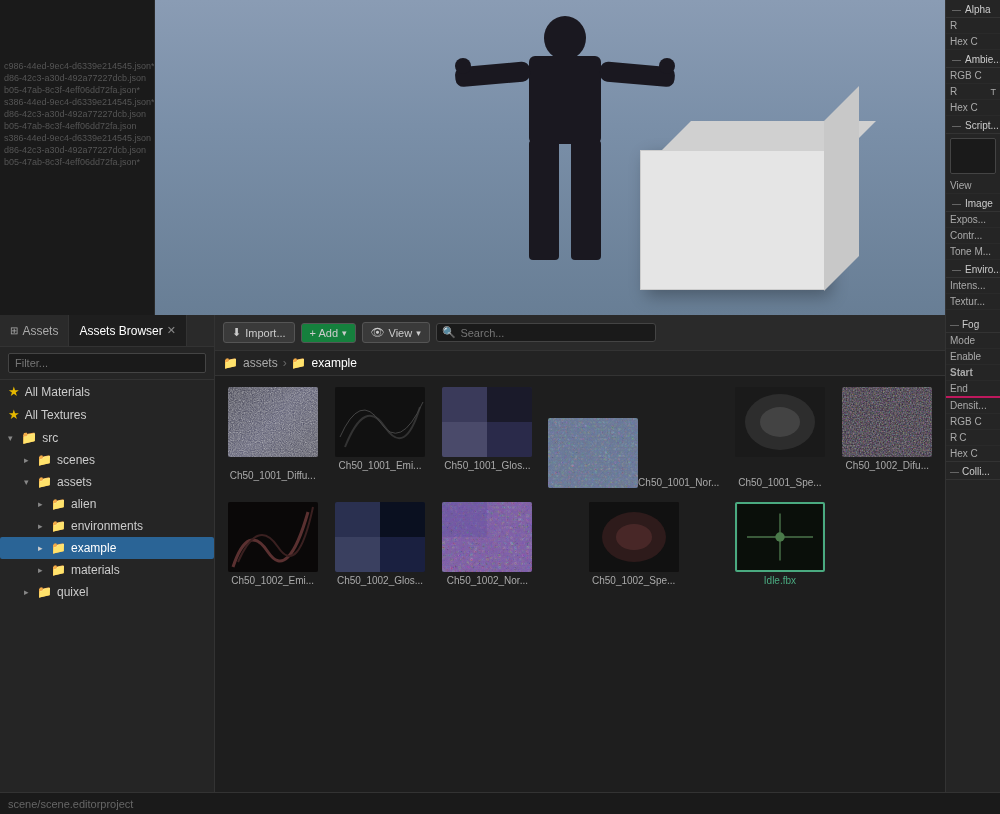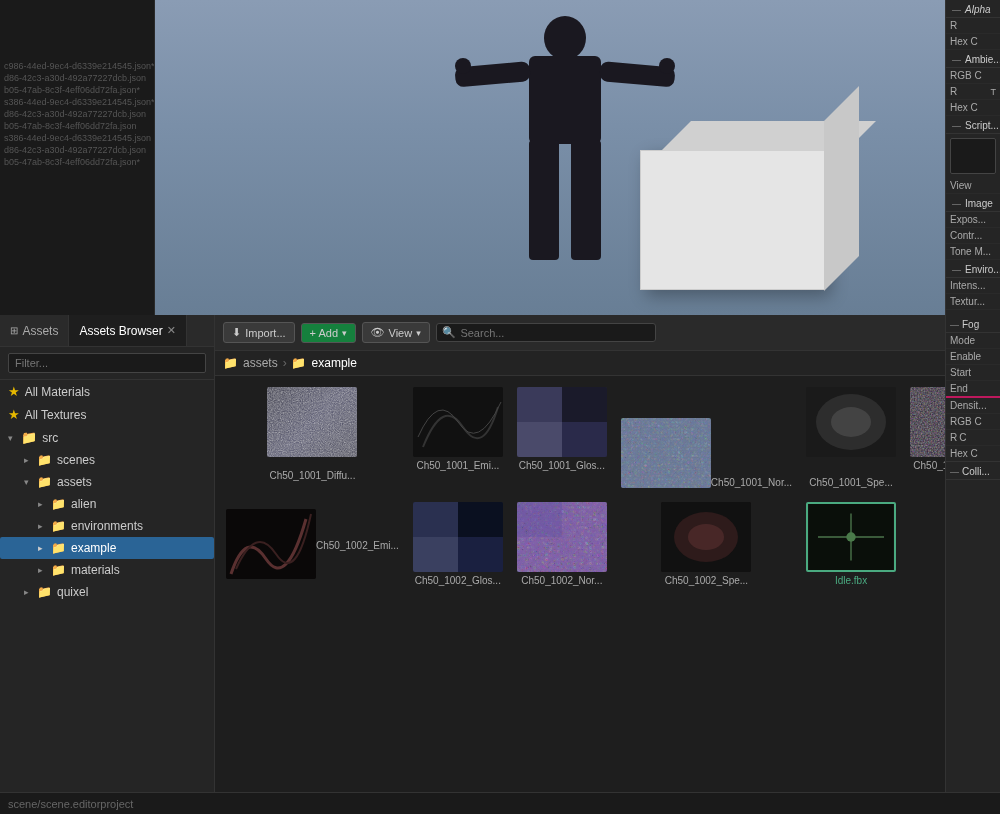--- a/index.html
+++ b/index.html
@@ -88,21 +88,21 @@
 
         <div style="position:absolute;top:-30px;right:-35px;width:35px;height:170px;background:#c8c8c8;transform:skewY(-45deg);transform-origin:top left;"></div>
       </div>
     </div>
 
     <div style="width:55px;background:#252525;border-left:1px solid #333;overflow-y:auto;display:flex;flex-direction:column;">
 
       <div>
         <div class="props-title">
           <span style="color:#888;font-size:9px;">—</span>
-          <span style="font-size:10px;color:#ccc;font-style:italic;">Alpha</span>
+          <span style="font-size:10px;color:#ccc;">Alpha</span>
         </div>
         <div class="props-row">
           <span class="props-label">R</span>
         </div>
         <div class="props-row">
           <span class="props-label">Hex C</span>
         </div>
       </div>
 
       <div>
@@ -346,21 +346,21 @@
                 <rect width="90" height="70" fill="#2a2030"></rect>
                 <filter id="n6">
                     <feTurbulence type="fractalNoise" baseFrequency="0.7" numOctaves="3"></feTurbulence>
                   </filter>
                 <rect width="90" height="70" fill="#3a2040" opacity="0.7" filter="url(#n6)"></rect>
               </svg>
             </div>
             <span style="font-size:10px;color:#aaa;margin-top:3px;text-align:center;max-width:90px;overflow:hidden;text-overflow:ellipsis;white-space:nowrap;">Ch50_1002_Difu...</span>
           </div>
 
-          <div style="display:flex;align-items:center;cursor:pointer;border-radius:3px;padding:3px;">
+          <div style="display:flex;flex-direction:column;align-items:center;cursor:pointer;border-radius:3px;padding:3px;">
             <div style="width:90px;height:70px;border-radius:2px;overflow:hidden;background:#1a1a1a;">
               <svg viewBox="0 0 90 70" xmlns="http://www.w3.org/2000/svg" style="width:100%;height:100%;">
                 <rect width="90" height="70" fill="#0a0808"></rect>
                 <path d="M5,65 Q20,20 40,50 Q60,80 80,10" stroke="#5a3030" stroke-width="3" fill="none"></path>
                 <path d="M10,60 Q30,15 50,45 Q70,75 85,5" stroke="#3a2020" stroke-width="2" fill="none"></path>
               </svg>
             </div>
             <span style="font-size:10px;color:#aaa;margin-top:3px;text-align:center;max-width:90px;overflow:hidden;text-overflow:ellipsis;white-space:nowrap;">Ch50_1002_Emi...</span>
           </div>
 
@@ -426,21 +426,21 @@
           <span style="color:#888;font-size:9px;">—</span>
           <span style="font-size:10px;color:#ccc;">Fog</span>
         </div>
         <div style="display:flex;align-items:center;padding:2px 4px;border-bottom:1px solid #2a2a2a;">
           <span style="flex:1;overflow:hidden;text-overflow:ellipsis;white-space:nowrap;color:#aaa;">Mode</span>
         </div>
         <div style="display:flex;align-items:flex-start;padding:2px 4px;border-bottom:1px solid #2a2a2a;">
           <span style="flex:1;overflow:hidden;text-overflow:ellipsis;white-space:nowrap;color:#aaa;">Enable</span>
         </div>
         <div style="display:flex;align-items:center;padding:2px 4px;border-bottom:1px solid #2a2a2a;">
-          <span style="flex:1;overflow:hidden;text-overflow:ellipsis;white-space:nowrap;color:#aaa;">Start</span>
+          <span style="flex:1;overflow:hidden;text-overflow:ellipsis;white-space:nowrap;color:#aaa;font-weight:bold;">Start</span>
         </div>
         <div style="display:flex;align-items:center;padding:2px 4px;border-bottom:2px solid #be185d;">
           <span style="flex:1;overflow:hidden;text-overflow:ellipsis;white-space:nowrap;color:#aaa;">End</span>
         </div>
         <div style="display:flex;align-items:center;padding:2px 4px;border-bottom:1px solid #2a2a2a;">
           <span style="flex:1;overflow:hidden;text-overflow:ellipsis;white-space:nowrap;color:#aaa;">Densit...</span>
         </div>
         <div style="display:flex;align-items:center;padding:2px 4px;border-bottom:1px solid #2a2a2a;">
           <span style="flex:1;overflow:hidden;text-overflow:ellipsis;white-space:nowrap;color:#aaa;">RGB C</span>
         </div>

